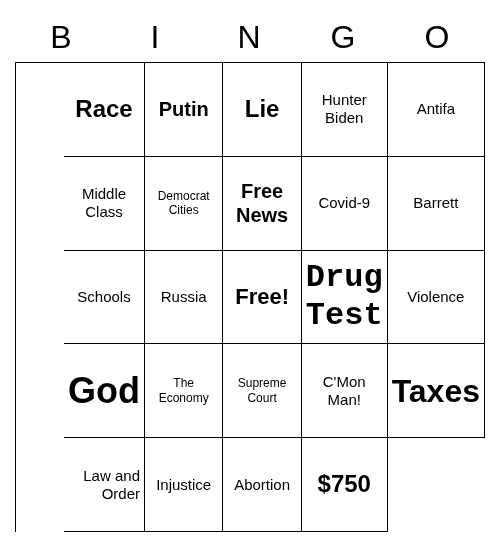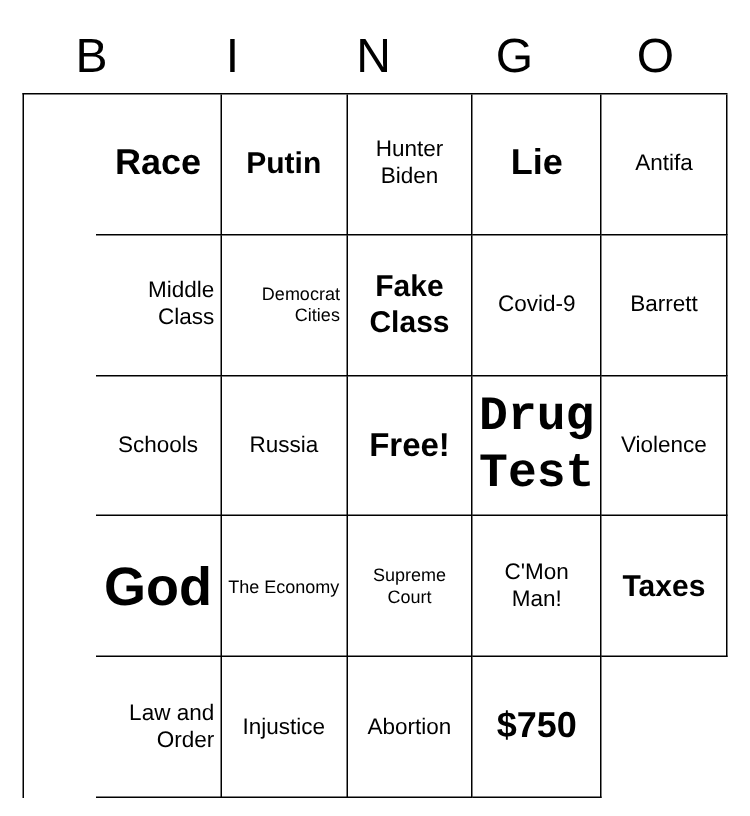--- a/index.html
+++ b/index.html
@@ -60,36 +60,36 @@
   <div class="bingo-header">
   <span>B</span>
       <span>I</span>
       <span>N</span>
       <span>G</span>
       <span>O</span>
     </div>
   <div class="bingo-grid">
   <div class="bingo-cell" style="font-size: 24px; font-weight: bold;">Race</div>
       <div class="bingo-cell" style="font-size: 20px; font-weight: bold;">Putin</div>
+      <div class="bingo-cell" style="font-size: 24px; font-weight: bold;">Lie</div>
       <div class="bingo-cell" style="font-size: 15px;">Hunter Biden</div>
-      <div class="bingo-cell" style="font-size: 24px; font-weight: bold;">Lie</div>
       <div class="bingo-cell" style="font-size: 15px;">Antifa</div>
-      <div class="bingo-cell" style="font-size: 15px; text-align: right;">Middle Class</div>
-      <div class="bingo-cell" style="font-size: 12px; text-align: right;">Democrat Cities</div>
-      <div class="bingo-cell" style="font-size: 20px; font-weight: bold;">Fake Class</div>
+      <div class="bingo-cell" style="font-size: 15px;">Middle Class</div>
+      <div class="bingo-cell" style="font-size: 12px;">Democrat Cities</div>
+      <div class="bingo-cell" style="font-size: 20px; font-weight: bold;">Free News</div>
       <div class="bingo-cell" style="font-size: 15px;">Covid-9</div>
       <div class="bingo-cell" style="font-size: 15px;">Barrett</div>
       <div class="bingo-cell" style="font-size: 15px;">Schools</div>
       <div class="bingo-cell" style="font-size: 15px;">Russia</div>
       <div class="bingo-cell" style="font-size: 22px; font-weight: bold;">Free!</div>
       <div class="bingo-cell" style="font-size: 32px; font-weight: bold; font-family: Liberation Mono, monospace;">Drug Test</div>
       <div class="bingo-cell" style="font-size: 15px;">Violence</div>
       <div class="bingo-cell" style="font-size: 36px; font-weight: bold;">God</div>
       <div class="bingo-cell" style="font-size: 12px;">The Economy</div>
       <div class="bingo-cell" style="font-size: 12px;">Supreme Court</div>
       <div class="bingo-cell" style="font-size: 15px;">C'Mon Man!</div>
-      <div class="bingo-cell" style="font-size: 20px; font-weight: bold;">Taxes</div>
+      <div class="bingo-cell" style="font-size: 32px; font-weight: bold;">Taxes</div>
       <div class="bingo-cell" style="font-size: 15px; text-align: right;">Law and Order</div>
       <div class="bingo-cell" style="font-size: 15px;">Injustice</div>
       <div class="bingo-cell" style="font-size: 15px;">Abortion</div>
       <div class="bingo-cell" style="font-size: 24px; font-weight: bold;">$750</div>
     </div>
 </div>
 
 </body></html>

